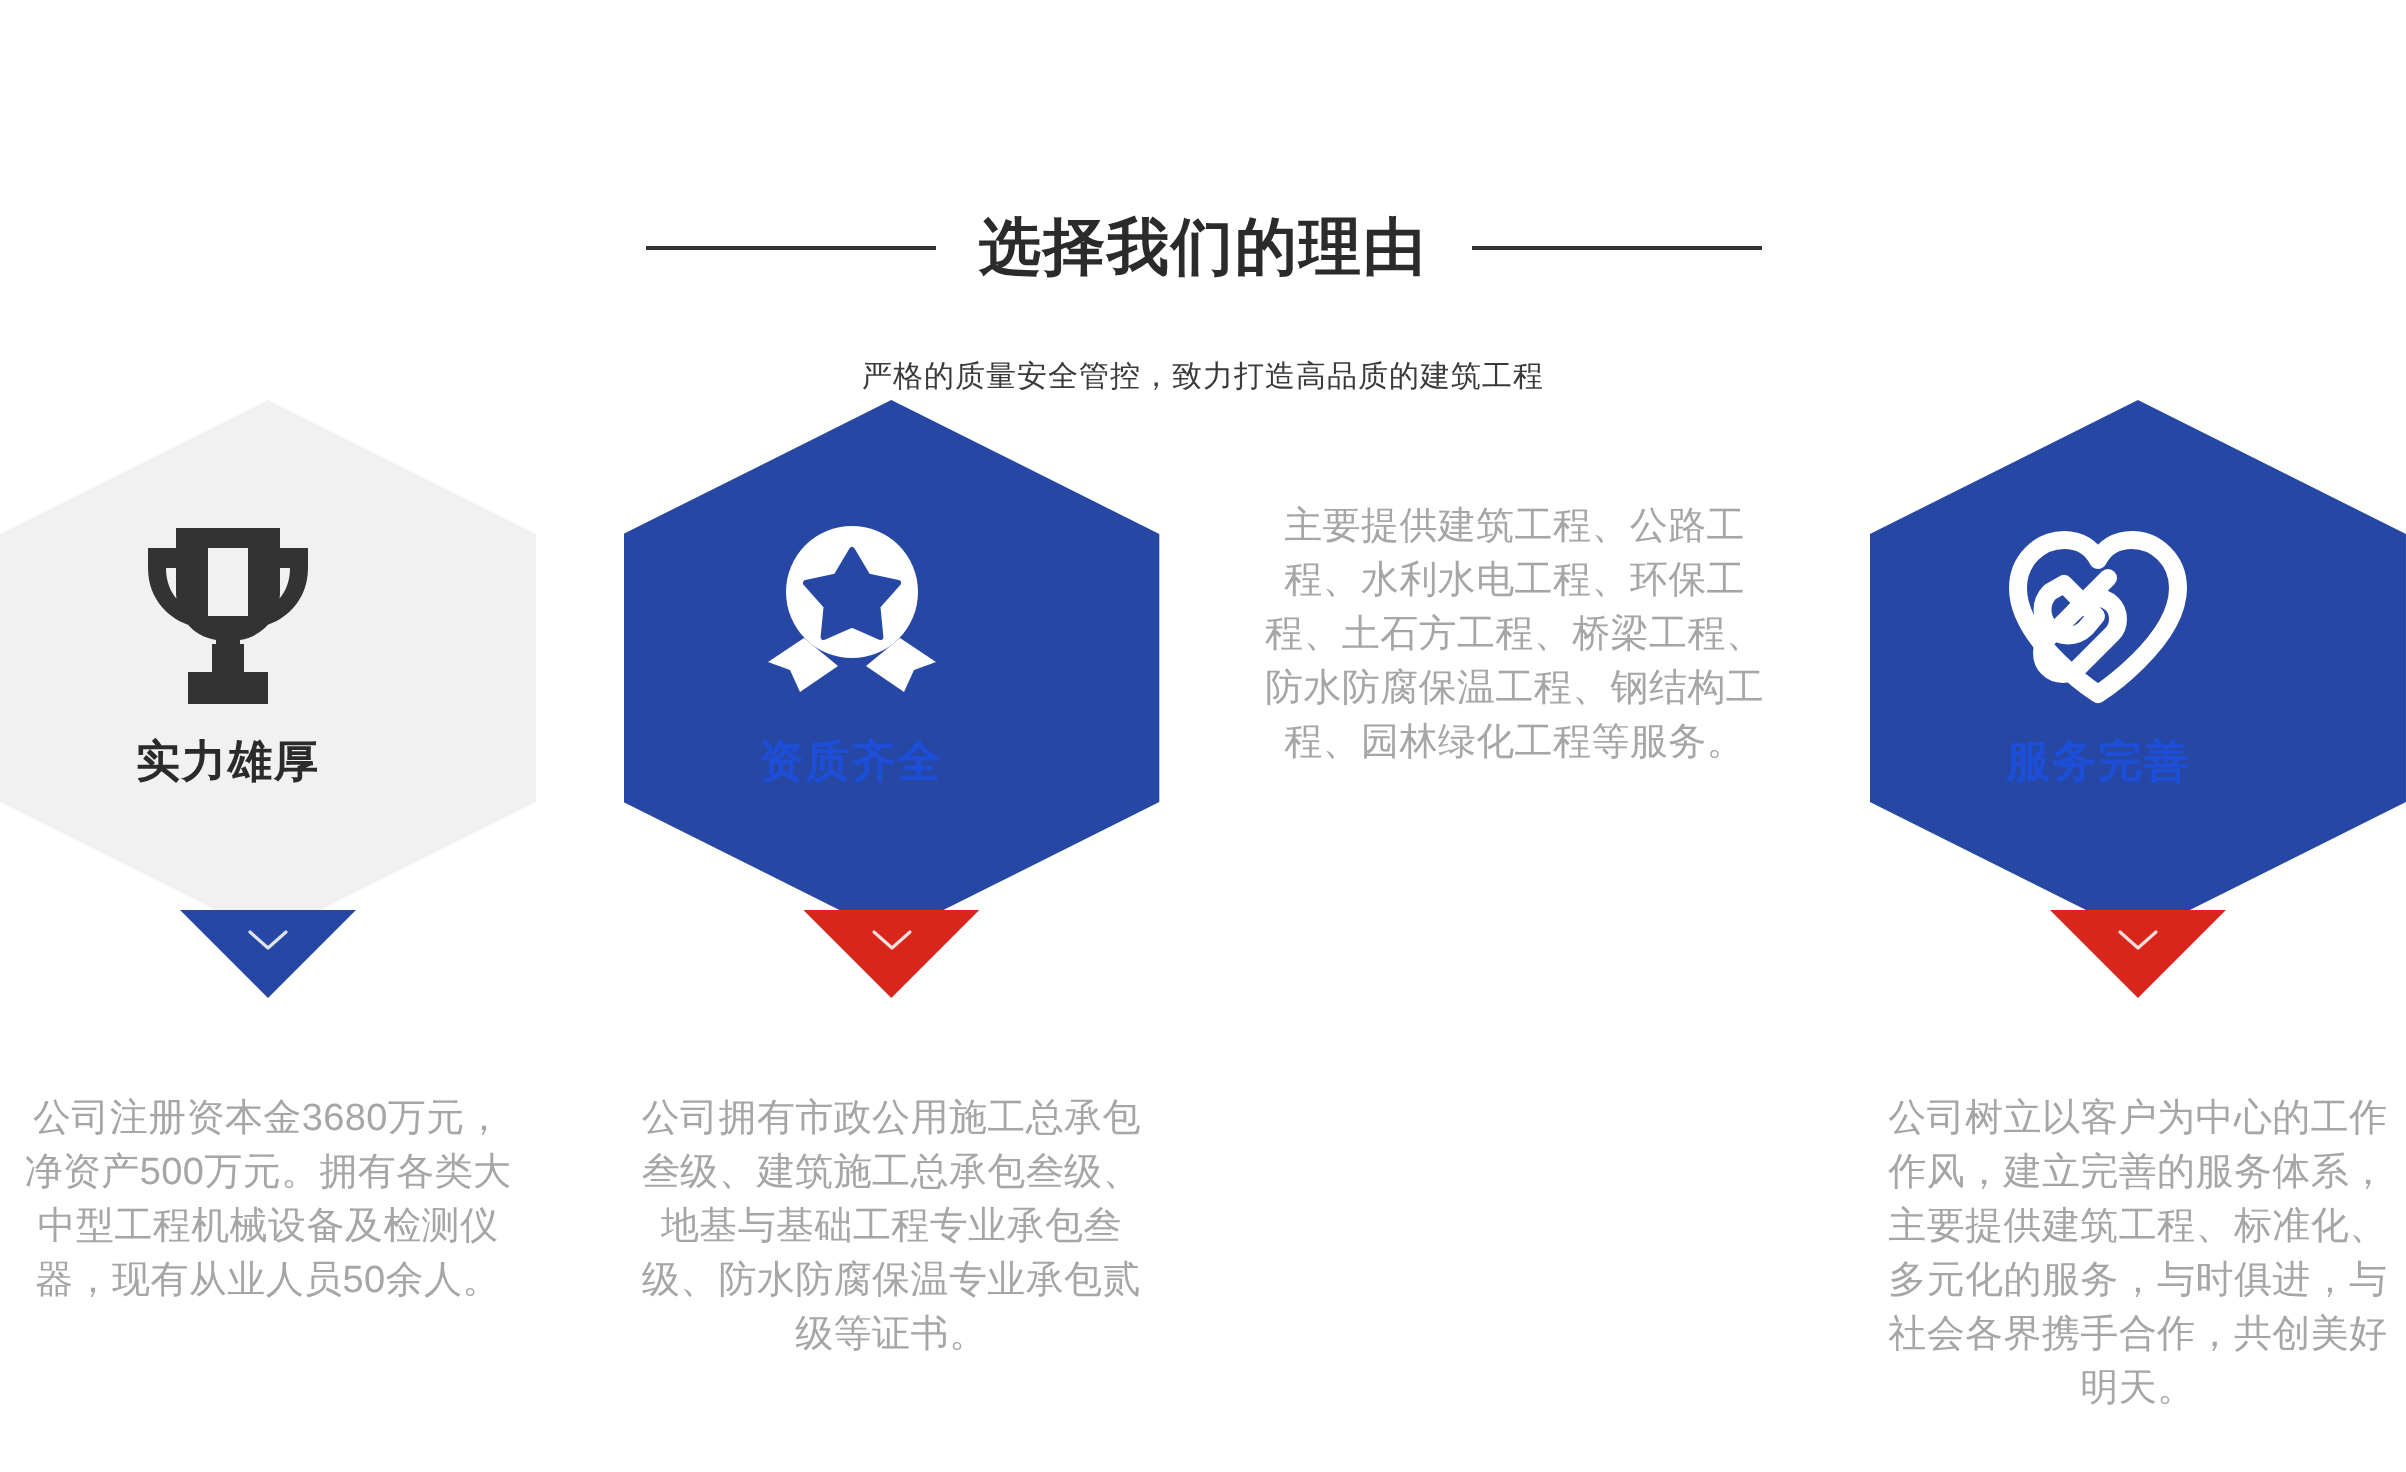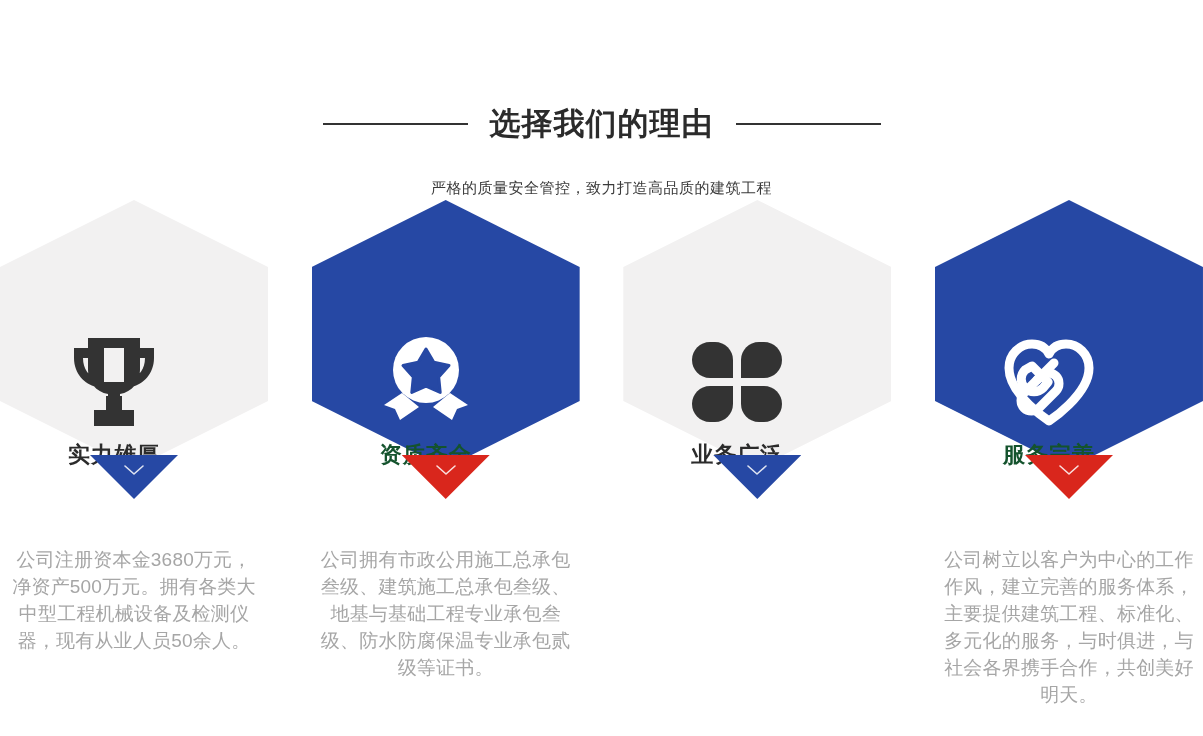--- a/index.html
+++ b/index.html
@@ -82,38 +82,38 @@
   .hex.blue  { background: #2648a4; }
 
   .hex-inner {
     position: absolute;
     top: 0; left: 0;
     width: 228px;
     height: 268px;
     display: flex;
     flex-direction: column;
     align-items: center;
-    justify-content: flex-end;
+    justify-content: flex-start;
   }
   .icon-slot {
     margin-top: 56px;
     height: 104px;
     display: flex;
     align-items: center;
     justify-content: center;
   }
   .card-label {
     margin-top: 8px;
     font-size: 22px;
     font-weight: bold;
     letter-spacing: 1px;
     line-height: 26px;
   }
   .card-label.dark  { color: #2b2b2b; }
-  .card-label.light { color: #14532d; }
+  .card-label.light { color: #1d4ed8; }
 
   
   .pointer {
     position: absolute;
     left: 50%;
     top: 255px;
     transform: translateX(-50%);
     width: 88px;
     height: 44px;
     clip-path: polygon(0% 0%, 100% 0%, 50% 100%);
@@ -193,41 +193,21 @@
       <div class="pointer red">
         <svg width="22" height="13" viewBox="0 0 22 13" aria-hidden="true">
           <path d="M2 2 L11 10 L20 2" fill="none" stroke="#ffffff" stroke-width="1.6" stroke-linecap="round" stroke-linejoin="round" opacity=".85"></path>
         </svg>
       </div>
     </div>
     <div class="desc">公司拥有市政公用施工总承包叁级、建筑施工总承包叁级、地基与基础工程专业承包叁级、防水防腐保温专业承包贰级等证书。</div>
   </div>
 
   <div class="card">
-    <div class="hexwrap">
-      <div class="hex gray"></div>
-      <div class="hex-inner">
-        <div class="icon-slot">
-          <svg width="90" height="90" viewBox="0 0 90 90" aria-hidden="true">
-            <g fill="#333333">
-              <path d="M41 41 H18 C8 41 0 33 0 23 S8 5 18 5 h5 c10 0 18 8 18 18 z"></path>
-              <path d="M49 41 H72 C82 41 90 33 90 23 S82 5 72 5 h-5 c-10 0 -18 8 -18 18 z"></path>
-              <path d="M41 49 H18 C8 49 0 57 0 67 S8 85 18 85 h5 c10 0 18 -8 18 -18 z"></path>
-              <path d="M49 49 H72 C82 49 90 57 90 67 S82 85 72 85 h-5 c-10 0 -18 -8 -18 -18 z"></path>
-            </g>
-          </svg>
-        </div>
-        <div class="card-label dark">业务广泛</div>
-      </div>
-      <div class="pointer blue">
-        <svg width="22" height="13" viewBox="0 0 22 13" aria-hidden="true">
-          <path d="M2 2 L11 10 L20 2" fill="none" stroke="#ffffff" stroke-width="1.6" stroke-linecap="round" stroke-linejoin="round" opacity=".85"></path>
-        </svg>
-      </div>
-    </div>
+    <div class="desc">主要提供建筑工程、公路工程、水利水电工程、环保工程、土石方工程、桥梁工程、防水防腐保温工程、钢结构工程、园林绿化工程等服务。</div>
   </div>
 
   <div class="card">
     <div class="hexwrap">
       <div class="hex blue"></div>
       <div class="hex-inner">
         <div class="icon-slot">
           <svg width="100" height="94" viewBox="0 0 100 94" aria-hidden="true">
             <g fill="none" stroke="#ffffff" stroke-width="9" stroke-linecap="round" stroke-linejoin="round">
               <path d="M50 86 C50 86 10 60 10 33 C10 19 21 9 33 9 C41 9 47 13 50 19 C53 13 59 9 67 9 C79 9 90 19 90 33 C90 60 50 86 50 86 Z"></path>

